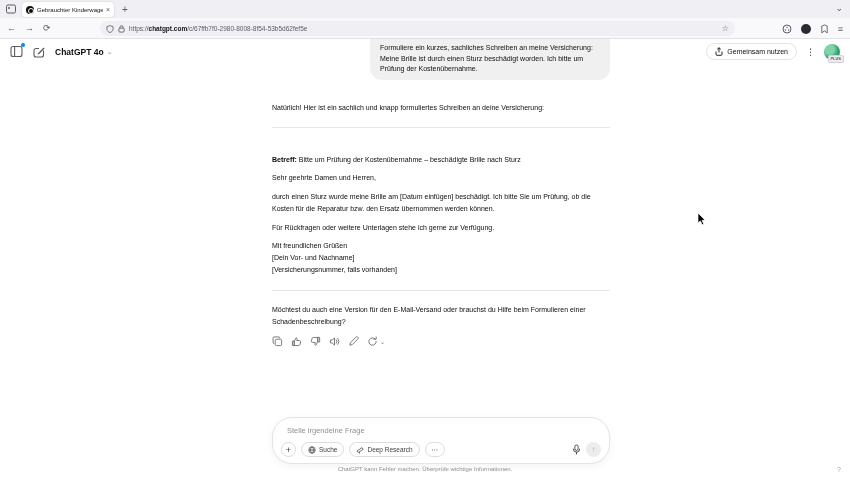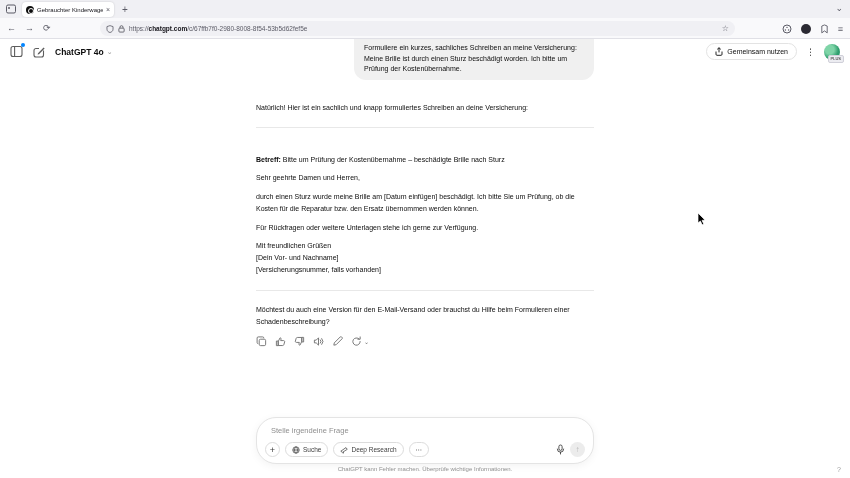--- a/index.html
+++ b/index.html
@@ -51,21 +51,21 @@
     border:1px solid #e3e3e3; border-radius:10px; font-size:7px; color:#0d0d0d; background:#fff;
   }
   .kebab { font-size:9px; color:#0d0d0d; letter-spacing:0; }
   .avatar { position:relative; width:16px; height:16px; border-radius:50%;
     background:radial-gradient(circle at 35% 35%, #7ed4a7 0 30%, #2f9e6e 60%); }
   .avatar-badge {
     position:absolute; bottom:-3px; right:-4px; font-size:4px; line-height:1;
     padding:1px 2px; background:#ececf1; color:#0d0d0d; border:0.5px solid #d0d0d9; border-radius:2px;
   }
   
-  .chat { position:absolute; left:256px; width:338px; top:0; bottom:0; font-size:7px; color:#0d0d0d; }
+  .chat { position:absolute; left:272px; width:338px; top:0; bottom:0; font-size:7px; color:#0d0d0d; }
   .user-bubble {
     margin-left:auto; width:240px; background:#f0f0f0;
     border-radius:0 0 12px 12px; padding:4px 10px 5px; line-height:10.5px;
   }
   .intro { margin-top:22px; line-height:11px; }
   .rule { border:none; border-top:1px solid #e8e8e8; margin:14px 0 0; }
   .letter { margin-top:26px; }
   .letter p { margin:0 0 6px; line-height:12.5px; font-size:7px; }
   .sig-line { line-height:12px; }
   .followup { margin-top:13px; line-height:11.5px; }

